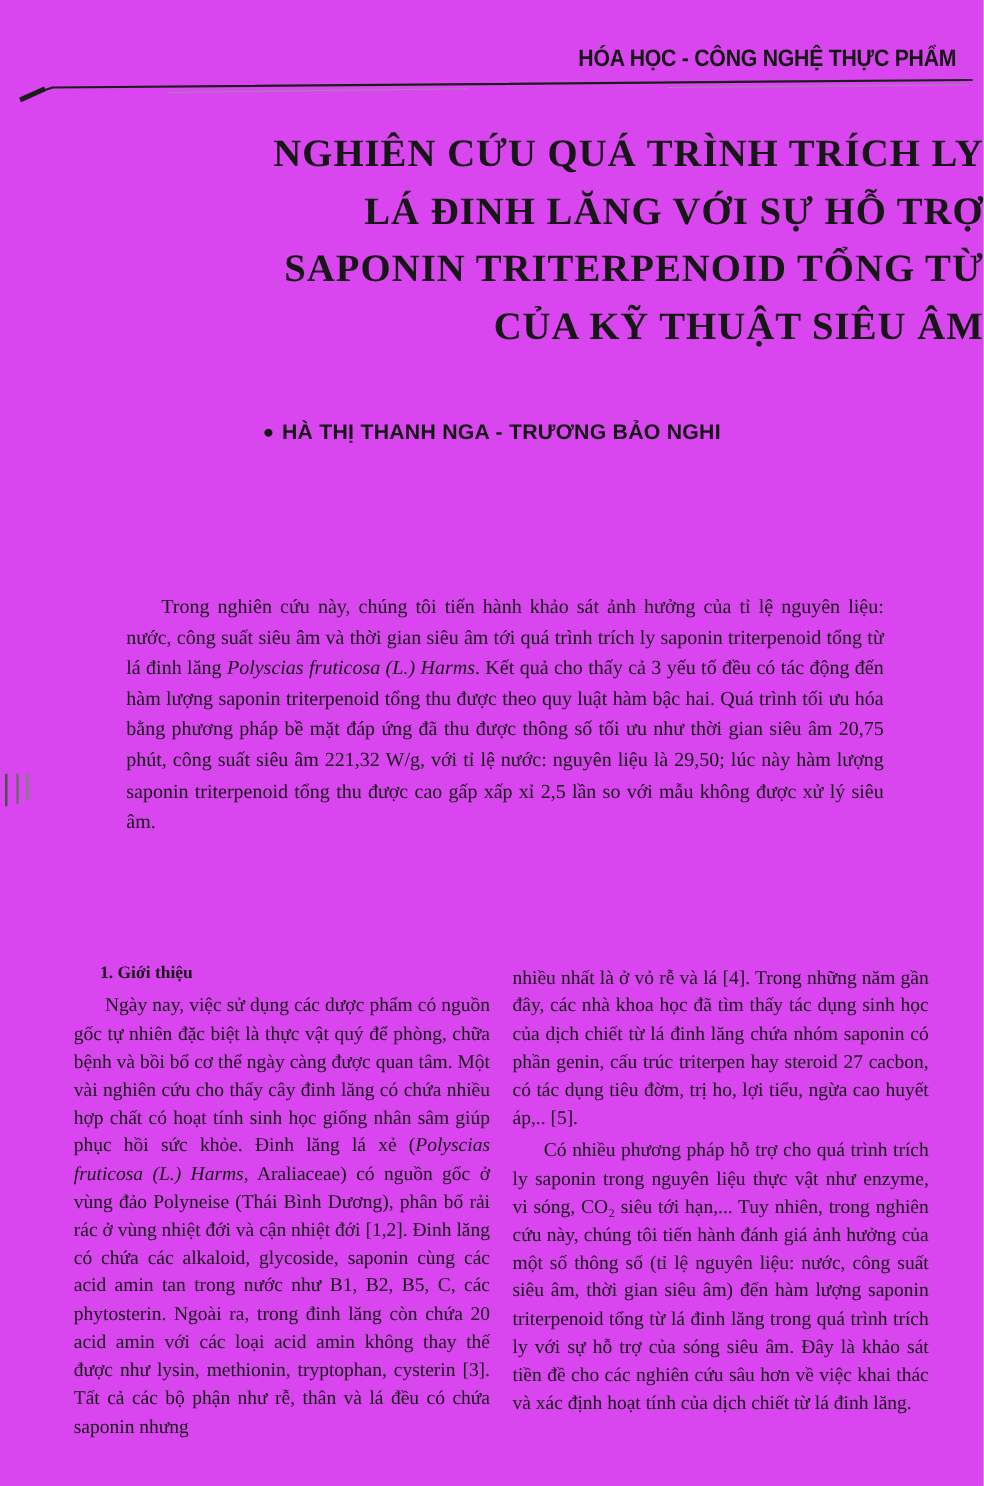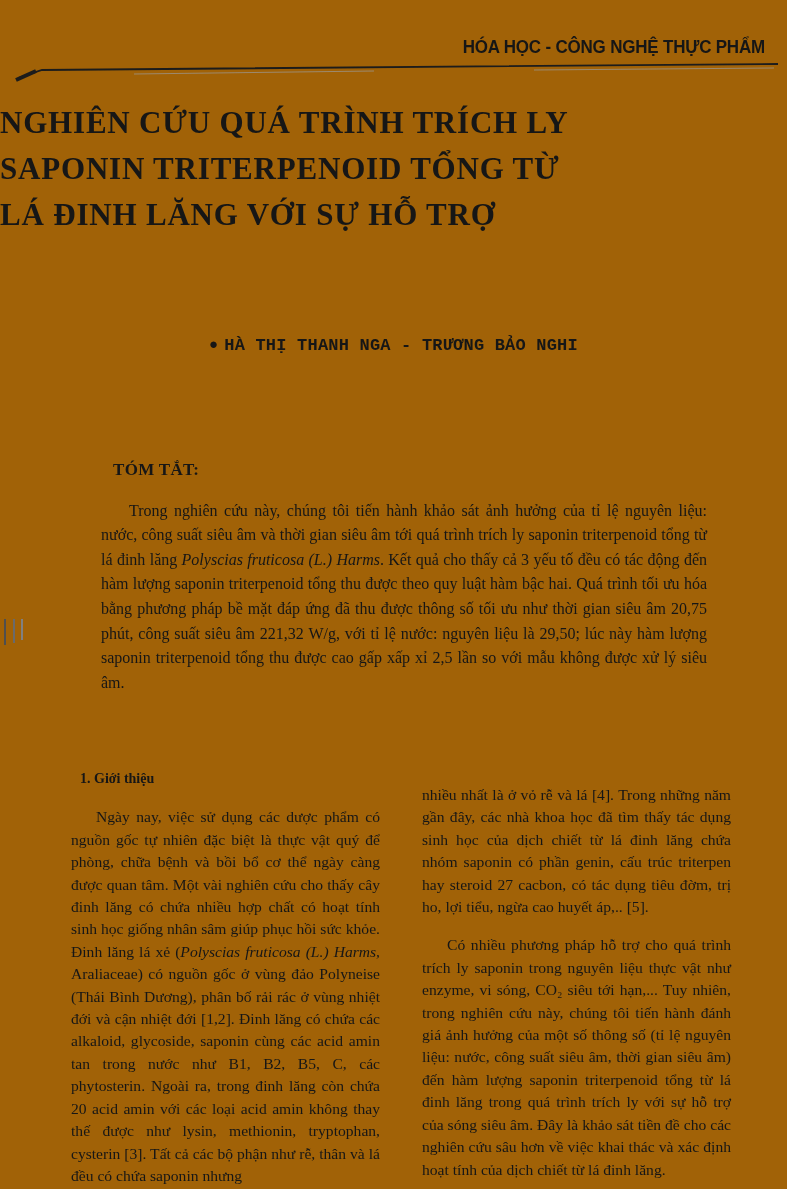--- a/index.html
+++ b/index.html
@@ -1,63 +1,63 @@
 <!DOCTYPE html>
 <html lang="vi"><head>
 <meta charset="utf-8">
 <style>
   html,body{margin:0;padding:0;background:#e8e8e8;}
   .page{
     position:relative;
     width:787px;height:1189px;
-    background:#a16207;
+    background:#d946ef;
     color:#161616;
     font-family:"Liberation Serif","DejaVu Serif",serif;
     overflow:hidden;
     margin:0 auto;
   }
   
   .journal-header{
     position:absolute;top:36px;right:22px;
     font-family:"Liberation Sans","DejaVu Sans",sans-serif;
     font-weight:700;font-size:17px;letter-spacing:-0.2px;
     transform:scale(1,1.12);transform-origin:right top;
     white-space:nowrap;
   }
   .header-rule{position:absolute;top:58px;left:14px;width:768px;height:26px;}
   
   .article-title{
     position:absolute;top:100px;left:0;width:100%;
-    text-align:left;font-weight:700;font-size:31px;
+    text-align:right;font-weight:700;font-size:31px;
     line-height:46px;letter-spacing:0.8px;
   }
   
   .authors{
     position:absolute;top:332px;left:0;width:100%;
     text-align:center;
-    font-family:Liberation Mono, monospace;
+    font-family:Liberation Sans, sans-serif;
     font-weight:700;font-size:17px;line-height:27px;letter-spacing:0.2px;
   }
   .authors .bullet{font-size:15px;position:relative;top:-1px;margin-right:6px;}
   
   .abstract{
     position:absolute;top:458px;left:85px;width:638px;
     font-size:16px;line-height:24.6px;text-align:justify;
   }
   .abstract-heading{font-weight:700;font-size:17px;margin:0 0 2px 28px;letter-spacing:0.3px;}
   .abstract p{margin:16px;text-indent:28px;}
   
   .col{
     position:absolute;top:768px;width:341px;
     font-size:15.6px;line-height:22.4px;text-align:justify;
   }
   .col-left{left:55px;}
   .col-right{left:406px;}
   .section-heading{font-weight:700;font-size:14px;margin:0 0 1px 25px;}
-  .col p{margin:16px;text-indent:25px;}
+  .col p{margin:4px;text-indent:25px;}
   .col p.no-indent{text-indent:0;}
   
   .footer{
     position:absolute;top:1136px;right:42px;
     font-family:"Liberation Sans","DejaVu Sans",sans-serif;
     font-size:17px;white-space:nowrap;
   }
   .footer .issue{font-weight:700;}
   .footer .page-no{font-size:21px;letter-spacing:2px;margin-left:6px;}
   
@@ -75,30 +75,30 @@
   <div class="journal-header">HÓA HỌC - CÔNG NGHỆ THỰC PHẨM</div>
 
   <svg class="header-rule" viewBox="0 0 768 26" preserveAspectRatio="none" aria-hidden="true">
     <path d="M4 20 L28 12 L764 6" fill="none" stroke="#1c1c1c" stroke-width="1.8"></path>
     <path d="M2 22 L22 13" fill="none" stroke="#1c1c1c" stroke-width="4"></path>
     <path d="M120 16 L360 13 M520 12 L760 10" fill="none" stroke="#9a9a9a" stroke-width="1" opacity="0.7"></path>
   </svg>
 
   <div class="article-title">
     <div>NGHIÊN CỨU QUÁ TRÌNH TRÍCH LY</div>
+    <div>LÁ ĐINH LĂNG VỚI SỰ HỖ TRỢ</div>
     <div>SAPONIN TRITERPENOID TỔNG TỪ</div>
-    <div>LÁ ĐINH LĂNG VỚI SỰ HỖ TRỢ</div>
+    <div>CỦA KỸ THUẬT SIÊU ÂM</div>
   </div>
 
   <div class="authors">
     <div><span class="bullet">●</span><span>HÀ THỊ THANH NGA - TRƯƠNG BẢO NGHI</span></div>
   </div>
 
   <div class="abstract">
-    <div class="abstract-heading">TÓM TẮT:</div>
     <p><span>Trong nghiên cứu này, chúng tôi tiến hành khảo sát ảnh hưởng của tỉ lệ nguyên liệu: nước, công suất siêu âm và thời gian siêu âm tới quá trình trích ly saponin triterpenoid tổng từ lá đinh lăng </span><span style="font-style: italic;">Polyscias fruticosa (L.) Harms</span><span>. Kết quả cho thấy cả 3 yếu tố đều có tác động đến hàm lượng saponin triterpenoid tổng thu được theo quy luật hàm bậc hai. Quá trình tối ưu hóa bằng phương pháp bề mặt đáp ứng đã thu được thông số tối ưu như thời gian siêu âm 20,75 phút, công suất siêu âm 221,32 W/g, với tỉ lệ nước: nguyên liệu là 29,50; lúc này hàm lượng saponin triterpenoid tổng thu được cao gấp xấp xỉ 2,5 lần so với mẫu không được xử lý siêu âm.</span></p>
   </div>
 
   <div class="col col-left">
     <div class="section-heading">1. Giới thiệu</div>
     <p><span>Ngày nay, việc sử dụng các dược phẩm có nguồn gốc tự nhiên đặc biệt là thực vật quý để phòng, chữa bệnh và bồi bổ cơ thể ngày càng được quan tâm. Một vài nghiên cứu cho thấy cây đinh lăng có chứa nhiều hợp chất có hoạt tính sinh học giống nhân sâm giúp phục hồi sức khỏe. Đinh lăng lá xẻ (</span><span style="font-style: italic;">Polyscias fruticosa (L.) Harms,</span><span> Araliaceae) có nguồn gốc ở vùng đảo Polyneise (Thái Bình Dương), phân bố rải rác ở vùng nhiệt đới và cận nhiệt đới [1,2]. Đinh lăng có chứa các alkaloid, glycoside, saponin cùng các acid amin tan trong nước như B1, B2, B5, C, các phytosterin. Ngoài ra, trong đinh lăng còn chứa 20 acid amin với các loại acid amin không thay thế được như lysin, methionin, tryptophan, cysterin [3]. Tất cả các bộ phận như rễ, thân và lá đều có chứa saponin nhưng</span></p>
   </div>
 
   <div class="col col-right">
     <p class="no-indent">nhiều nhất là ở vỏ rễ và lá [4]. Trong những năm gần đây, các nhà khoa học đã tìm thấy tác dụng sinh học của dịch chiết từ lá đinh lăng chứa nhóm saponin có phần genin, cấu trúc triterpen hay steroid 27 cacbon, có tác dụng tiêu đờm, trị ho, lợi tiểu, ngừa cao huyết áp,.. [5].</p>

